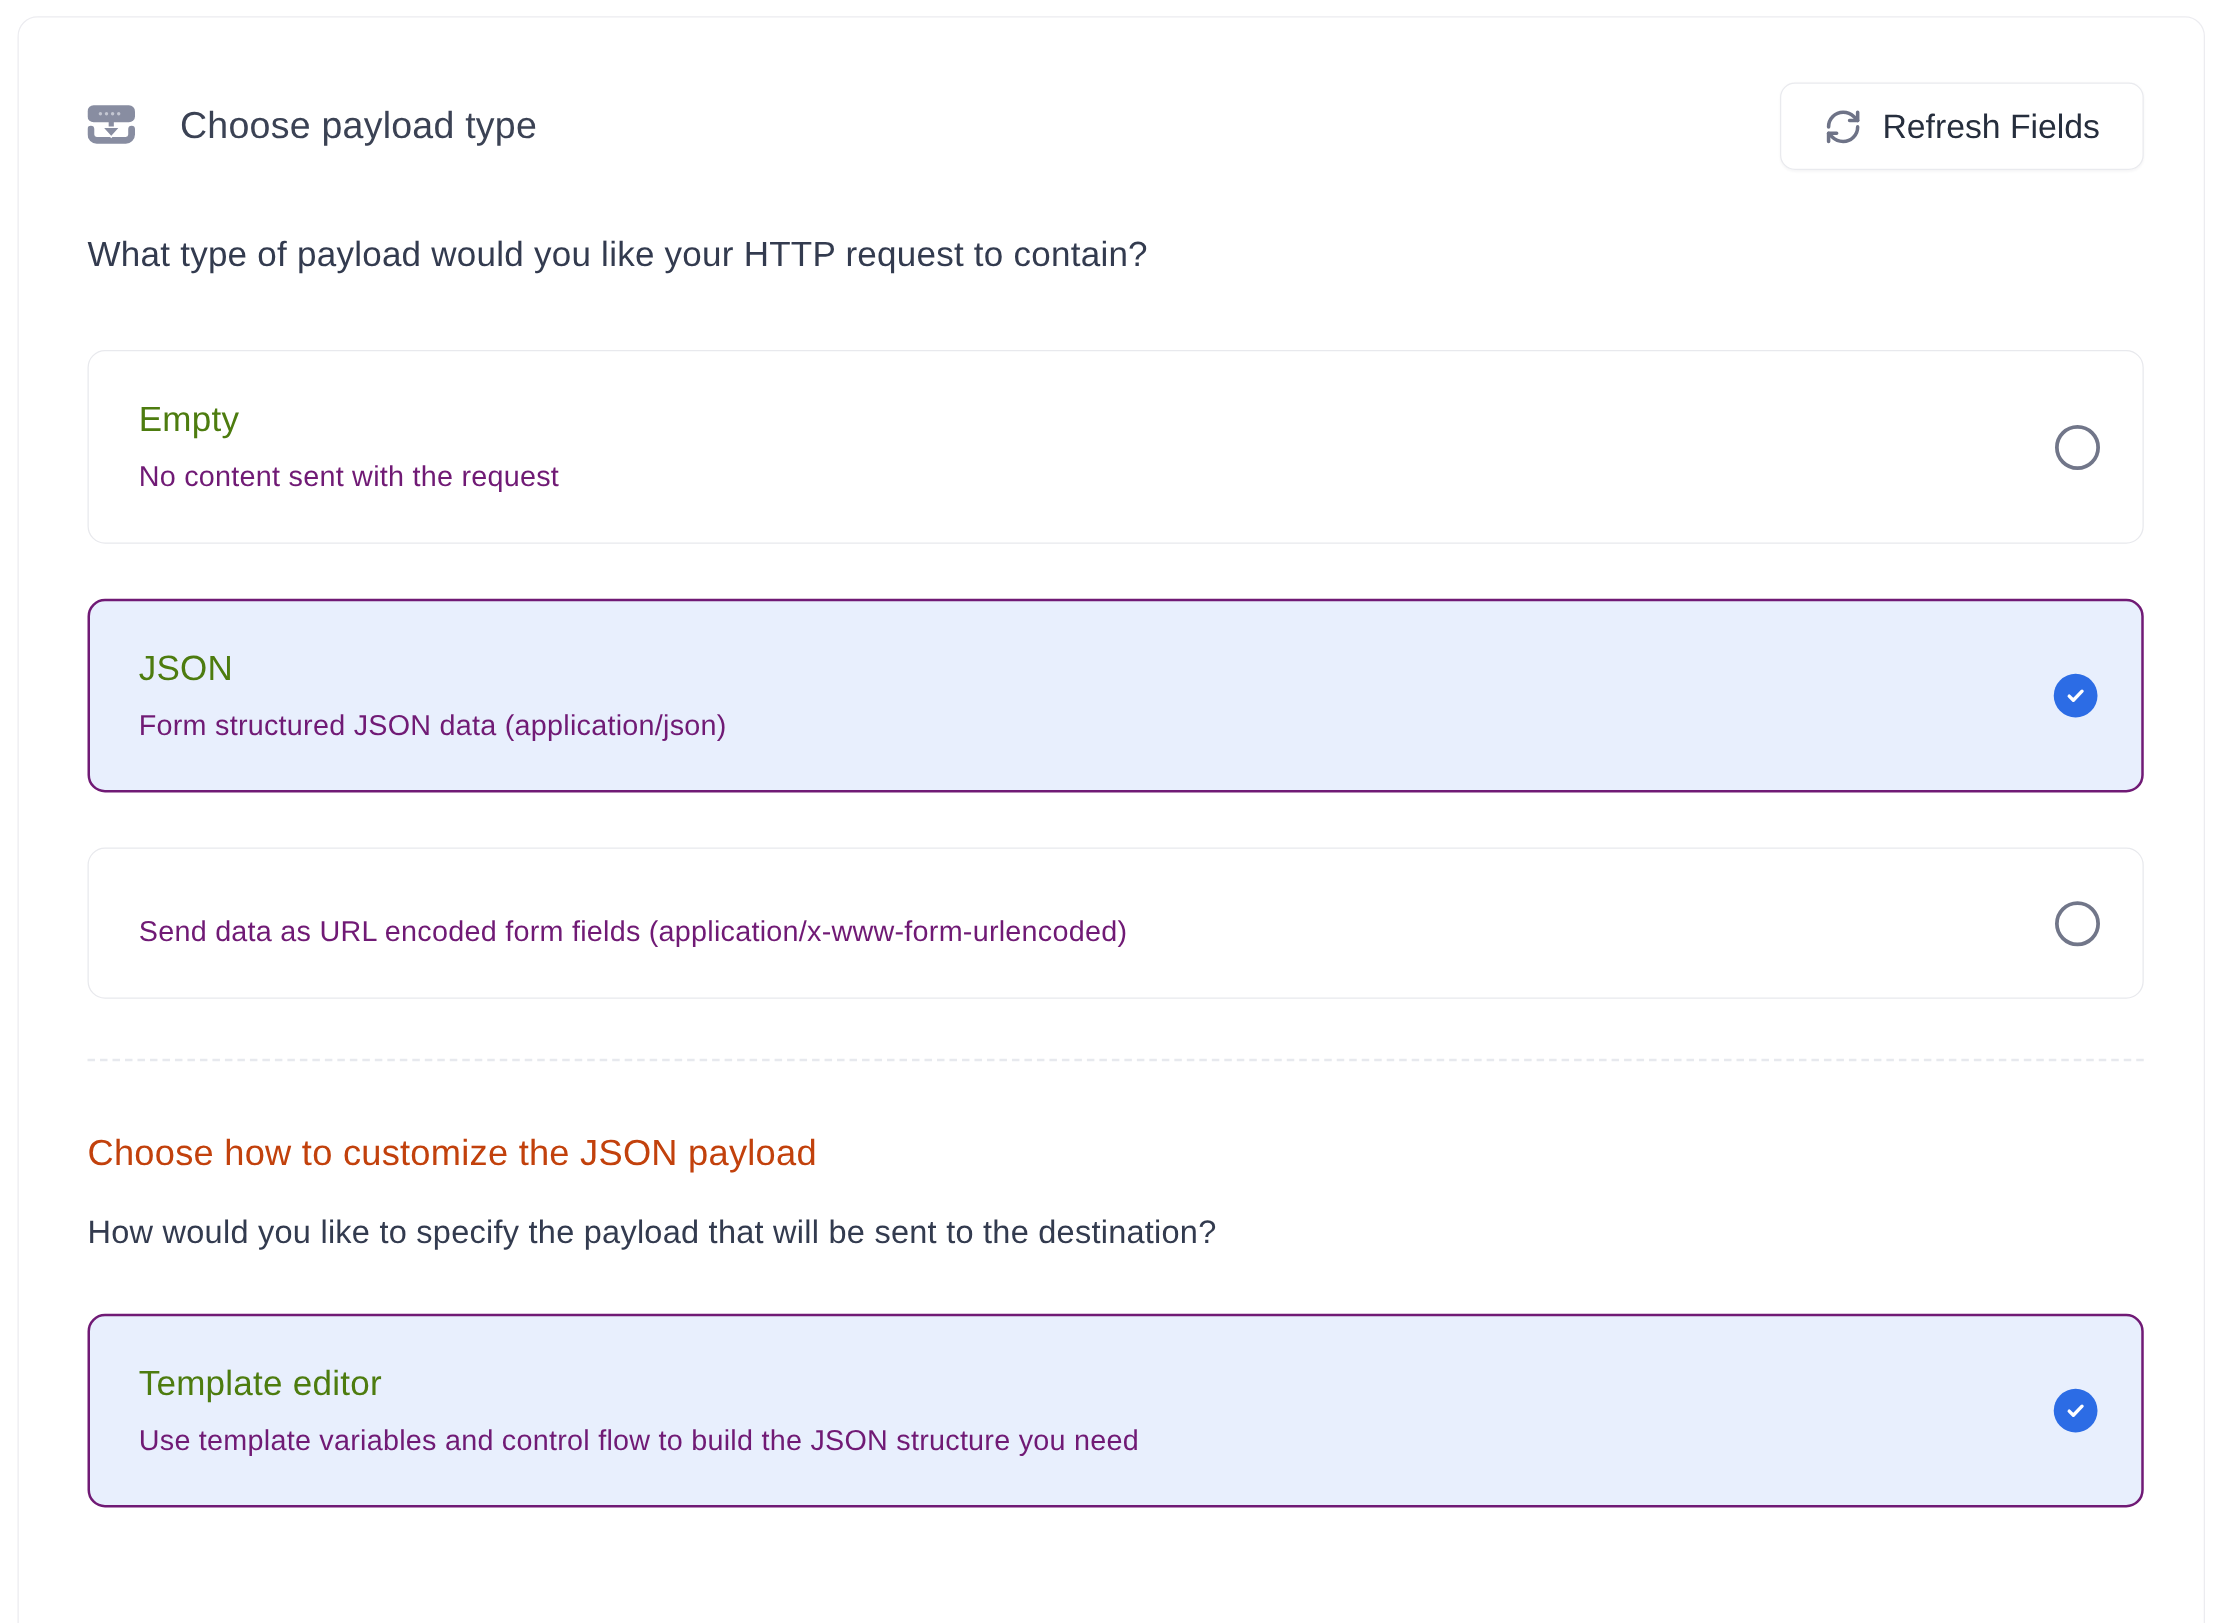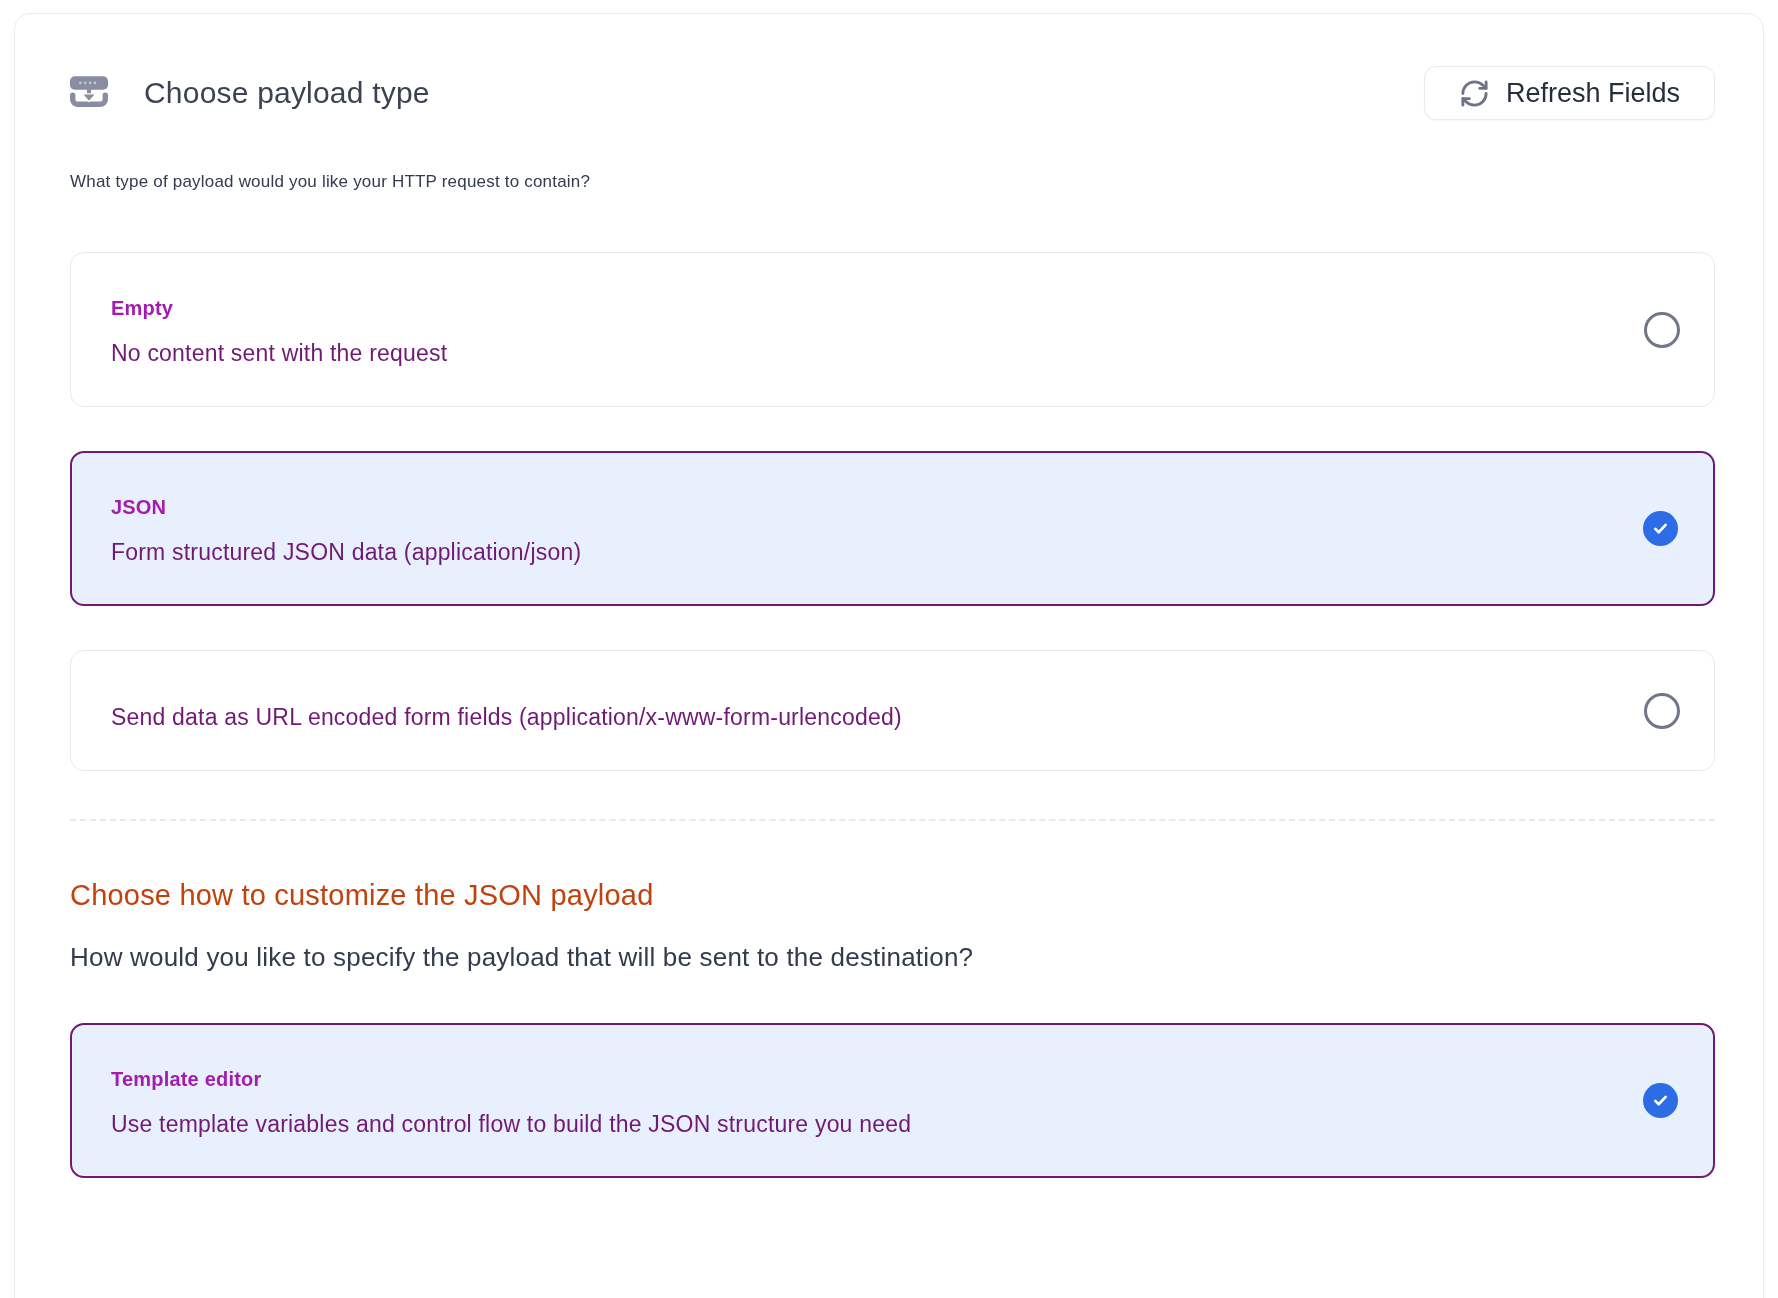--- a/index.html
+++ b/index.html
@@ -32,40 +32,40 @@
   .page-title {
     font-size: 30px;
     font-weight: 500;
     color: #3b4254;
     letter-spacing: 0.2px;
   }
   .refresh-btn {
     display: flex;
     align-items: center;
     gap: 16px;
-    height: 54px;
+    height: 70px;
     padding: 0 34px;
     background: #ffffff;
     border: 1px solid #e9eaee;
     border-radius: 12px;
     box-shadow: 0 1px 2px rgba(16,24,40,0.04);
     cursor: pointer;
     font-family: inherit;
   }
   .refresh-btn svg { width: 31px; height: 31px; display: block; }
   .refresh-btn .btn-label {
     font-size: 27px;
     color: #262e3d;
     font-weight: 400;
     white-space: nowrap;
   }
   
   .question {
     margin-top: 52px;
-    font-size: 17px;
+    font-size: 28px;
     color: #333b4f;
     letter-spacing: 0.2px;
   }
   
   .options {
     margin-top: 60px;
     display: flex;
     flex-direction: column;
     gap: 44px;
   }
@@ -76,25 +76,24 @@
     background: #ffffff;
     padding: 38px 110px 38px 40px;
     cursor: pointer;
   }
   .option-card.selected {
     background: #e8effd;
     border: 2px solid #701a75;
     padding: 37px 109px 37px 39px;
   }
   .option-title {
-    font-size: 20px;
-    color: #a21caf;
+    font-size: 28px;
+    color: #4d7c0f;
     letter-spacing: 0.2px;
     line-height: 34px;
-    font-weight: bold;
   }
   .option-desc {
     margin-top: 13px;
     font-size: 23px;
     color: #701a75;
     letter-spacing: 0.2px;
     line-height: 30px;
   }
   .indicator {
     position: absolute;

